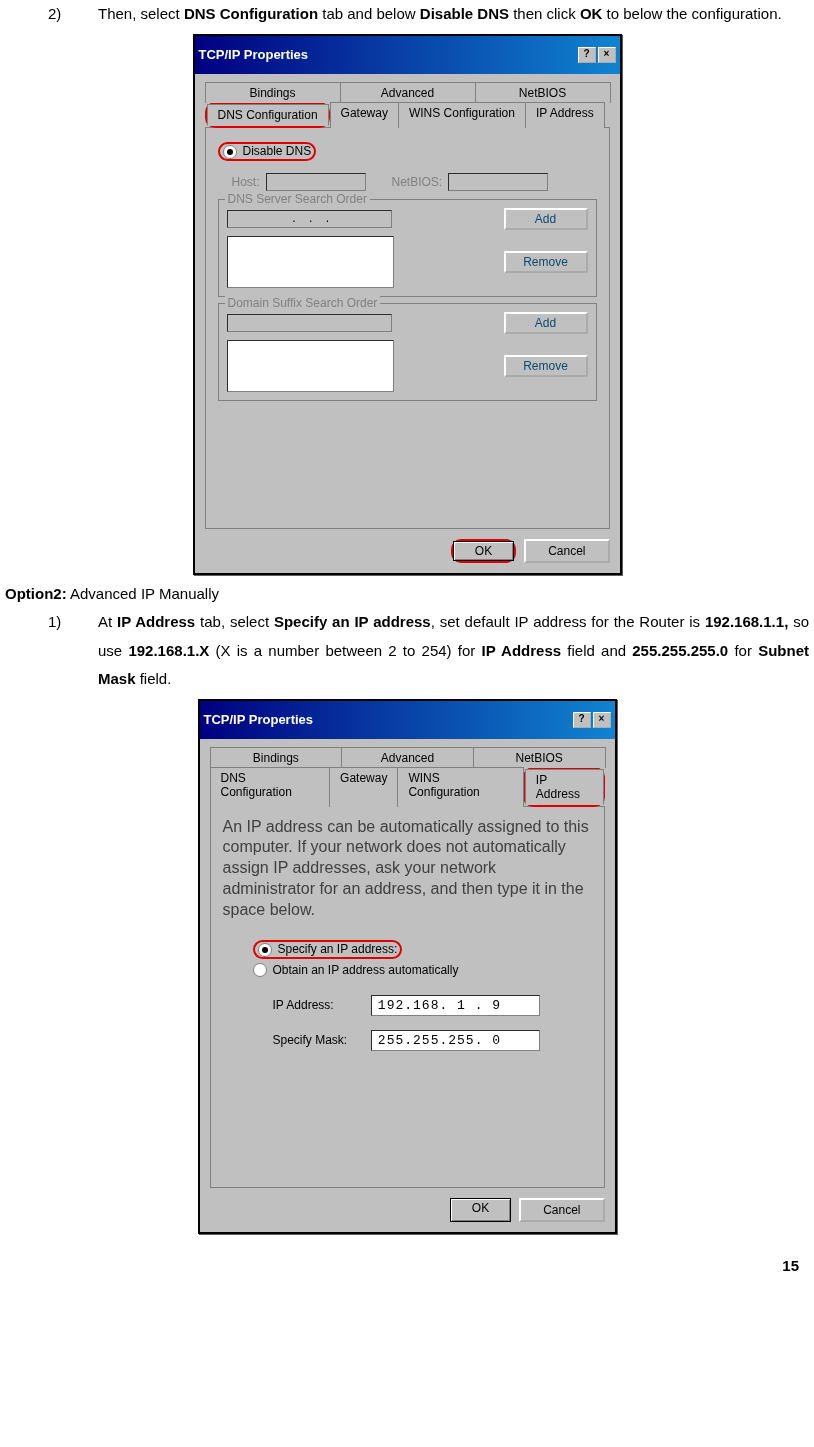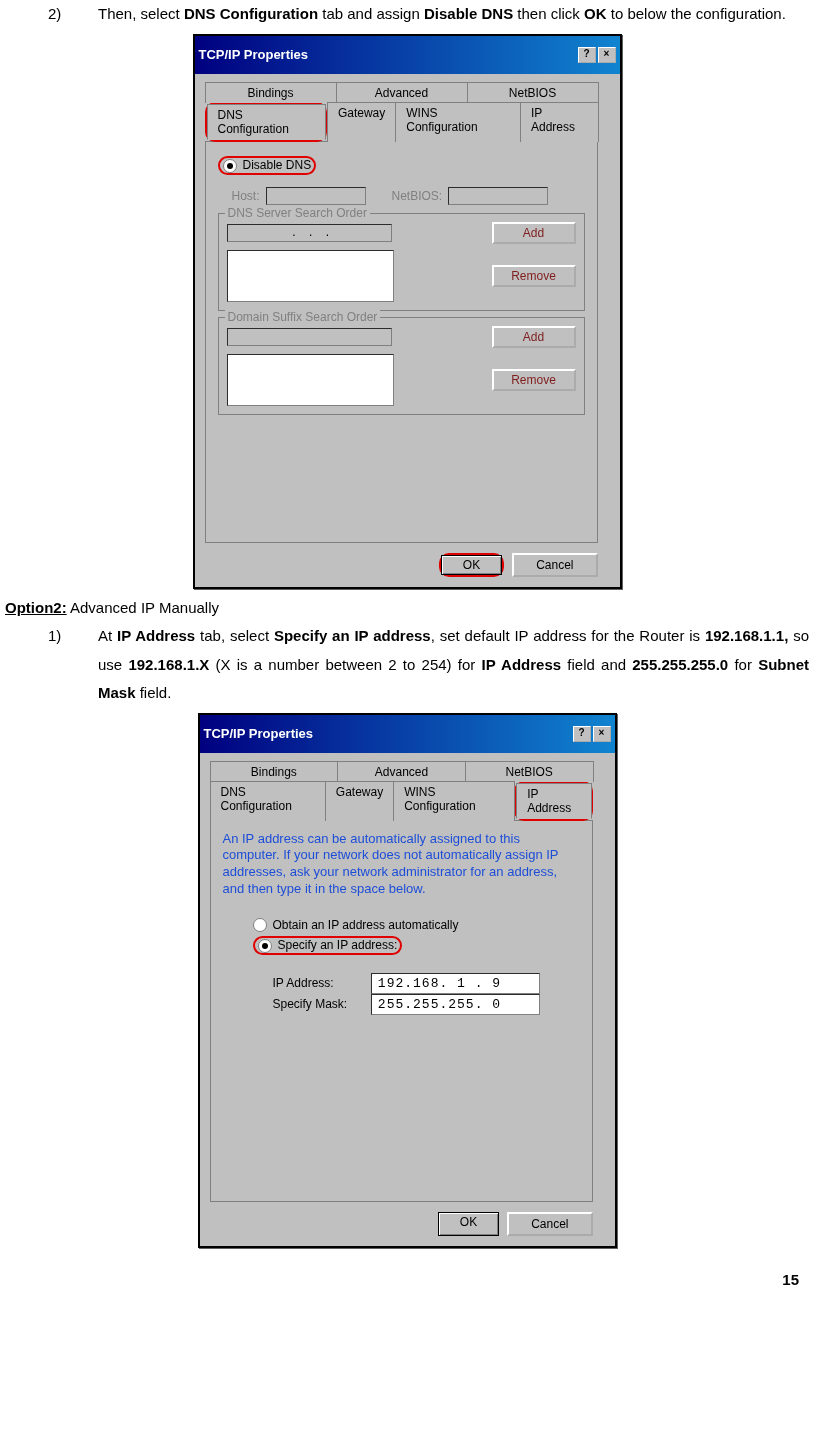--- a/index.html
+++ b/index.html
@@ -7,56 +7,56 @@
 .instruction { font-size:15px; line-height:1.9; color:#000; text-align:justify; }
 .list-item { display:flex; margin-left:43px; }
 .list-num { width:50px; flex-shrink:0; }
 .list-body { flex:1; }
 .bold { font-weight:bold; }
 .fig { display:flex; justify-content:center; margin:5px 0; }
 .dialog { background:#c0c0c0; border:2px solid #000; font-family:'MS Sans Serif',Tahoma,Arial,sans-serif; font-size:12px; box-shadow:1px 1px 0 #606060; }
 .titlebar { background:linear-gradient(to right,#000080,#1084d0); color:#fff; padding:11px 4px; display:flex; align-items:center; font-weight:bold; font-size:13px; }
 .titlebar-text { flex:1; }
 .titlebar-btn { width:16px; height:14px; background:#c0c0c0; border:1px outset #fff; color:#000; font-size:10px; line-height:12px; text-align:center; margin-left:2px; font-weight:bold; cursor:default; }
-.dialog-body { padding:8px 22px 10px 10px; background:#c0c0c0;border-radius:30px; }
+.dialog-body { padding:8px 10px 10px 10px; background:#c0c0c0;border-radius:30px; }
 .tab-row { display:flex; margin-bottom:-1px; }
 .tab { background:#c0c0c0; border:1px solid #808080; border-bottom:none; padding:3px 10px; font-size:12px; margin-right:-1px; color:#000; position:relative; }
 .tab.active { border-bottom:1px solid #c0c0c0; z-index:2; }
 .tab-panel { background:#c0c0c0; border:1px solid #808080; padding:10px 12px; }
 .win-btn { background:#c0c0c0; border:2px outset #fff; padding:3px 22px; font-size:12px; color:#000; }
 .win-btn.default { border:1px solid #000; padding:2px 21px; box-shadow:inset 1px 1px 0 #fff,inset -1px -1px 0 #808080; }
 .btn-row { display:flex; justify-content:flex-end; gap:8px; margin-top:10px; }
 .radio-row { display:flex; align-items:center; margin:4px 0; color:#000; }
 .radio { width:12px; height:12px; border-radius:50%; border:1px solid #808080; background:#fff; margin-right:6px; display:inline-flex; align-items:center; justify-content:center; }
 .radio.selected::after { content:''; width:6px; height:6px; border-radius:50%; background:#000; }
 .disabled-text { color:#808080; }
 .red-ring { border:2px solid #e00000; border-radius:10px; padding:0 3px; display:inline-block; }
 .red-ring-tight { border:2px solid #e00000; border-radius:10px; display:inline-block; }
 .win-input { background:#fff; border:1px inset #808080; height:18px; font-size:12px; padding:0 4px; box-sizing:border-box; }
 .win-list { background:#fff; border:1px inset #808080; }
 .fieldset { border:1px solid #808080; padding:8px; margin:6px 0; position:relative; }
 .fieldset-label { position:absolute; top:-8px; left:6px; background:#c0c0c0; padding:0 3px; font-size:12px; color:#808080; }
-.small-btn { background:#c0c0c0; border:2px outset #fff; width:80px; padding:2px 0; text-align:center; font-size:12px; color:#7f1d1d; }
+.small-btn { background:#c0c0c0; border:2px outset #fff; width:80px; padding:2px 0; text-align:center; font-size:12px; color:#0c4a6e; }
 .flex-row { display:flex; align-items:center; gap:6px; }
 .page-num { position:absolute; right:15px; bottom:5px; font-weight:bold; font-size:15px; }
 .wrap { position:relative; width:814px; }
-.info-text { font-size:13px; color:#1d4ed8; line-height:1.3; margin-bottom:20px; }
+.info-text { font-size:16px; color:#404040; line-height:1.3; margin-bottom:20px; }
 .ip-field-label { width:95px; display:inline-block; font-size:12px; color:#000; }
 .ip-box { background:#fff; border:1px inset #808080; padding:2px 6px; font-family:'Courier New',monospace; font-size:13px; letter-spacing:1px; width:155px; display:inline-block; }
-.u { text-decoration:underline; }
+.u { }
 </style>
 </head>
 <body>
 <div class="wrap">
 <div class="page">
 
 <div class="instruction list-item">
   <div class="list-num">2)</div>
   <div class="list-body">
-    <span>Then, select </span><span class="bold">DNS Configuration</span><span> tab and assign </span><span class="bold">Disable DNS</span><span> then click </span><span class="bold">OK</span><span> to below the configuration.</span>
+    <span>Then, select </span><span class="bold">DNS Configuration</span><span> tab and below </span><span class="bold">Disable DNS</span><span> then click </span><span class="bold">OK</span><span> to below the configuration.</span>
   </div>
 </div>
 
 <div class="fig">
   <div class="dialog" style="width:425px;">
     <div class="titlebar">
       <span class="titlebar-text">TCP/IP Properties</span>
       <span class="titlebar-btn">?</span>
       <span class="titlebar-btn">×</span>
     </div>
@@ -150,28 +150,28 @@
         <div class="tab">Gateway</div>
         <div class="tab">WINS Configuration</div>
         <span class="red-ring-tight">
                 <div class="tab active">IP Address</div>
               </span>
       </div>
       <div class="tab-panel" style="height:360px;">
         <div class="info-text">An IP address can be automatically assigned to this computer. If your network does not automatically assign IP addresses, ask your network administrator for an address, and then type it in the space below.</div>
         <div style="margin-left:30px;">
           <div class="radio-row">
+            <span class="red-ring"><span class="radio selected"></span><span>Specify an IP address:</span></span>
+          </div>
+          <div class="radio-row">
             <span class="radio"></span>
                   <span>Obtain an IP address automatically</span>
           </div>
-          <div class="radio-row">
-            <span class="red-ring"><span class="radio selected"></span><span>Specify an IP address:</span></span>
-          </div>
           <div style="margin:18px 0 0 20px;">
-            <div style="">
+            <div style="margin-bottom:14px;">
               <span class="ip-field-label">IP Address:</span>
               <span class="ip-box">192.168. 1 . 9</span>
             </div>
             <div>
               <span class="ip-field-label">Specify Mask:</span>
               <span class="ip-box">255.255.255. 0</span>
             </div>
           </div>
         </div>
       </div>

